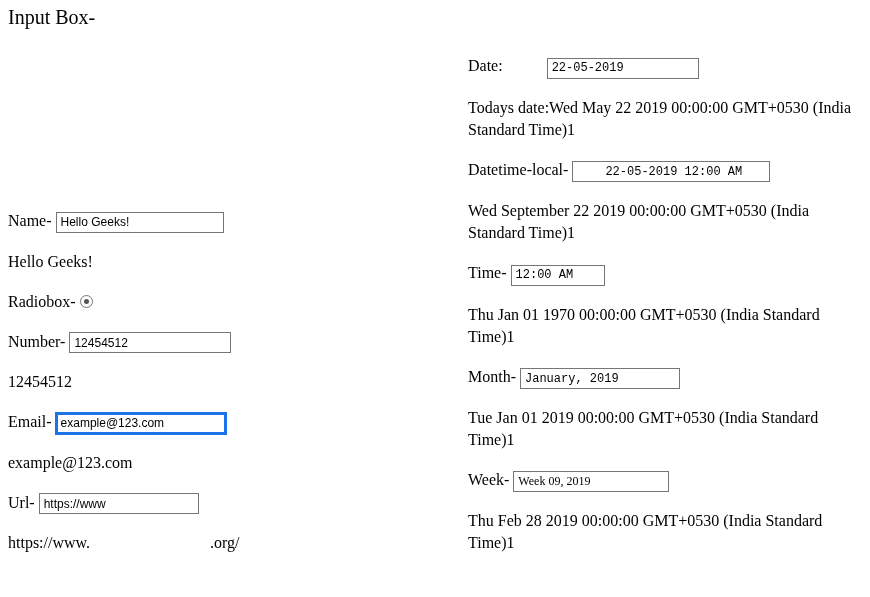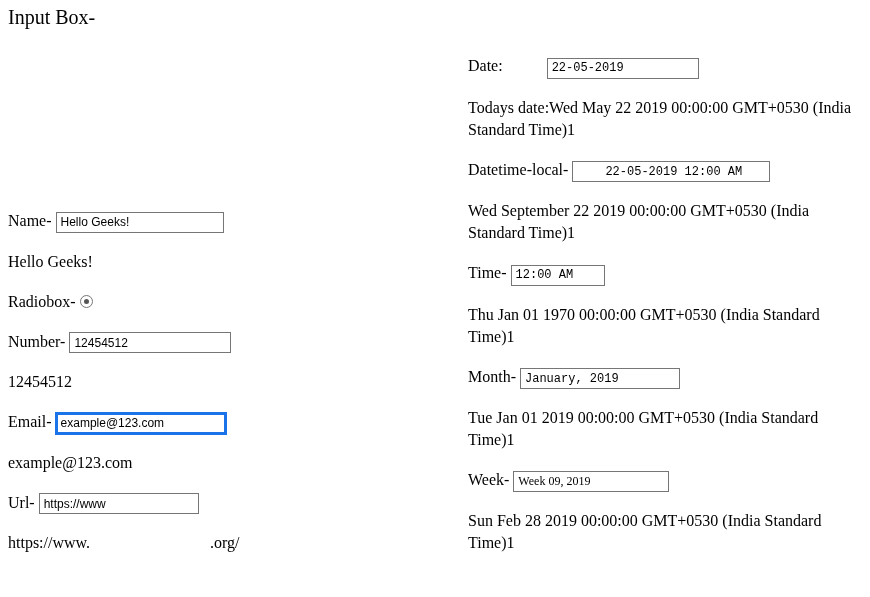--- a/index.html
+++ b/index.html
@@ -152,16 +152,16 @@
     <div class="row">
       <span>Month- </span>
       <input class="itext w-month" value="January, 2019" style="">
     </div>
     <div class="echo">Tue Jan 01 2019 00:00:00 GMT+0530 (India Standard Time)1</div>
 
     <div class="row">
       <span>Week- </span>
       <input class="itext w-week" value="Week 09, 2019" style="">
     </div>
-    <div class="echo">Sun Feb 28 2019 00:00:00 GMT+0530 (India Standard Time)1</div>
+    <div class="echo">Thu Feb 28 2019 00:00:00 GMT+0530 (India Standard Time)1</div>
 
   </div>
 </div>
 
 </body></html>

